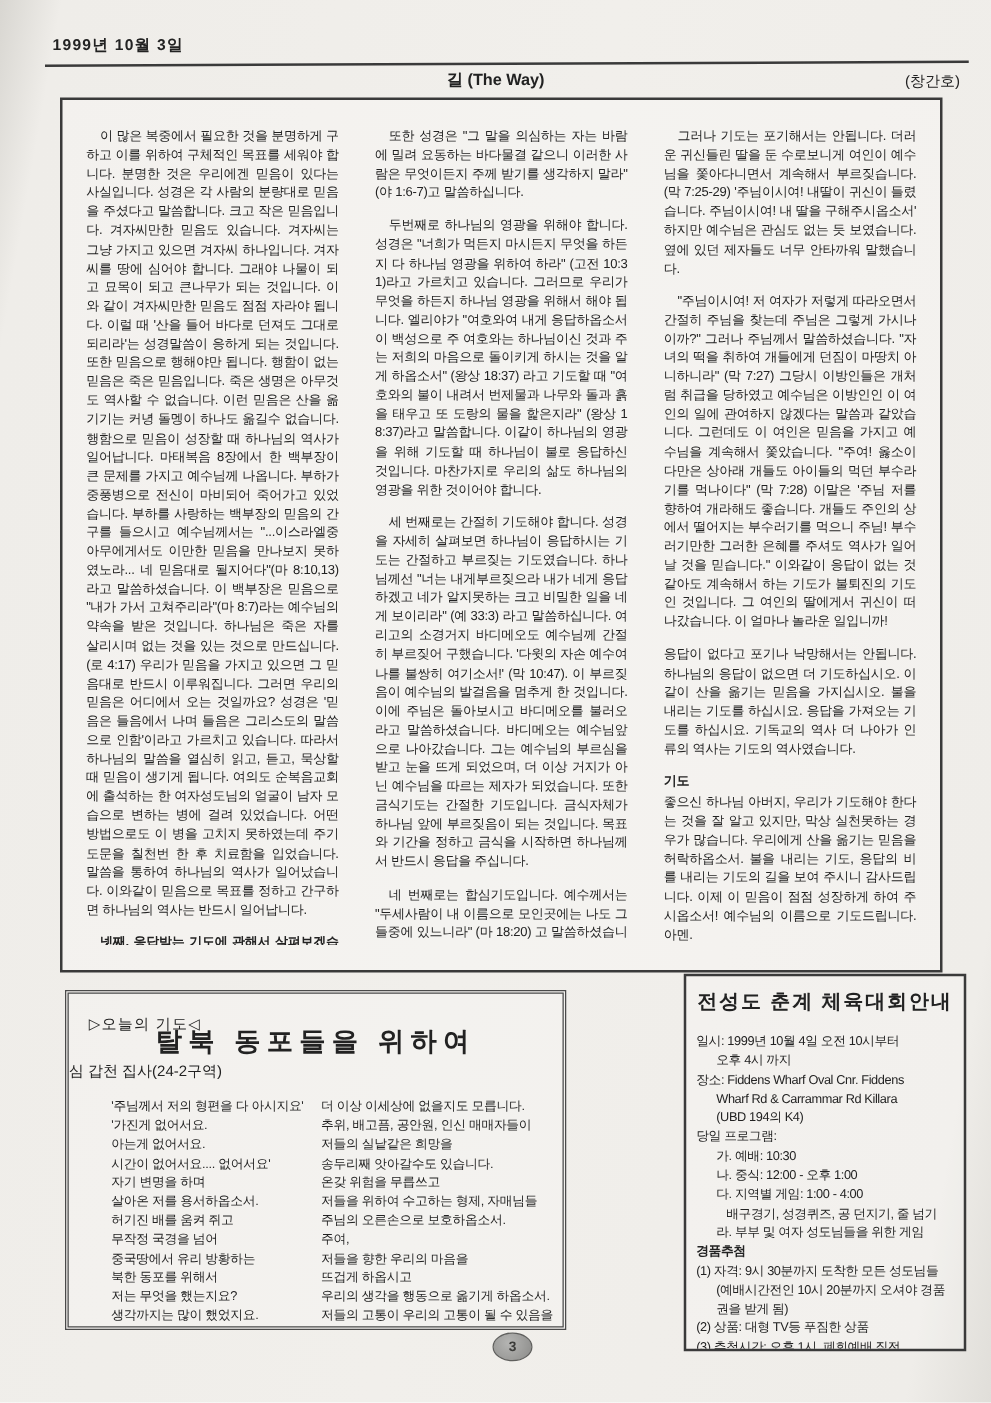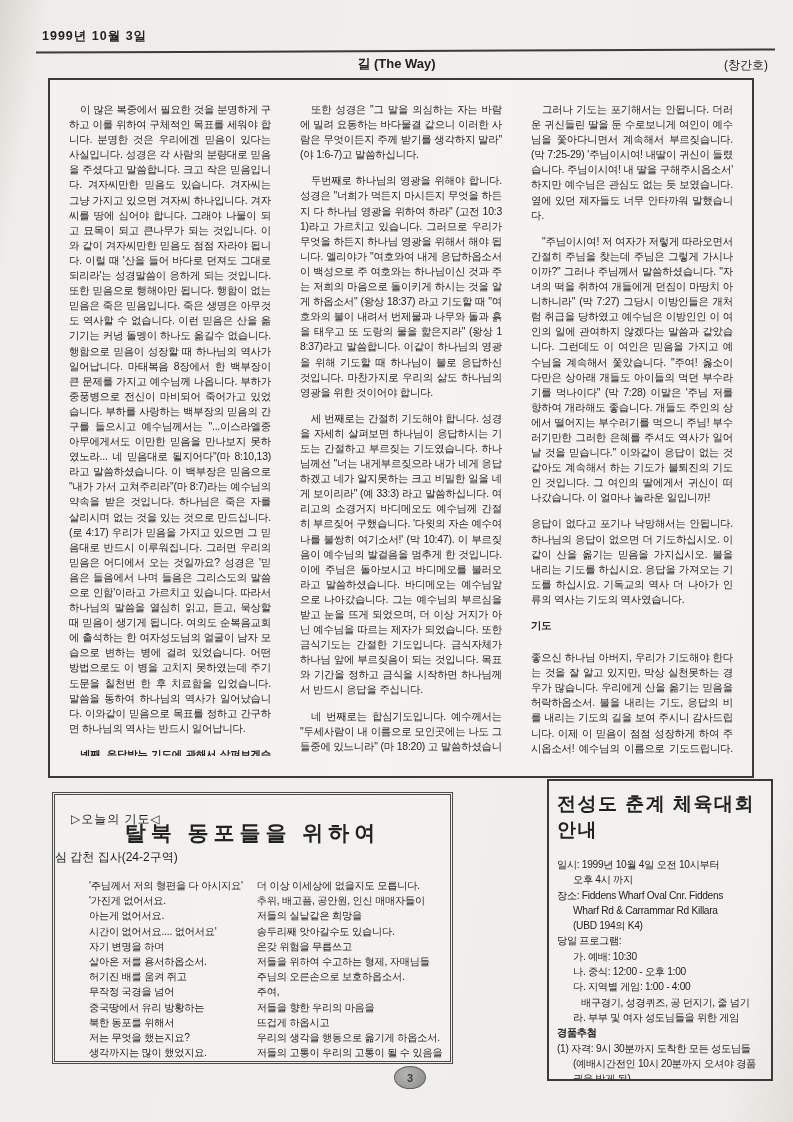--- a/index.html
+++ b/index.html
@@ -21,42 +21,42 @@
   .article-box{
     position:absolute;left:48px;top:78px;width:706px;height:700px;
     border:2px solid #3a3a3a;box-sizing:border-box;
     display:flex;padding:20px 10px;gap:11px;background:rgba(255,255,255,0.25);
   }
   .col{flex:1 1 0;padding:2px 9px;font-size:10.4px;line-height:15.1px;
     letter-spacing:-0.2px;overflow:hidden;text-align:justify;word-break:break-all;}
   .para{margin:0 0 11px;text-indent:11px;}
   .para.bold{font-weight:bold;}
   .para.noindent{text-indent:0;}
-  .para.tight{margin-bottom:17px;}
+  .para.tight{margin-bottom:2px;}
 
   
   .prayer-box{
     position:absolute;left:52px;top:792px;width:401px;height:272px;
     border:3px double #4a4a4a;box-sizing:border-box;background:rgba(255,255,255,0.2);
     overflow:hidden;
   }
   .prayer-kicker{position:absolute;left:16px;top:16px;font-size:12px;letter-spacing:1px;}
   .prayer-title{margin:24px 0 2px;text-align:center;font-size:21px;font-weight:bold;letter-spacing:5px;}
   .prayer-byline{text-align:left;padding-right:64px;font-size:12px;margin-bottom:10px;}
   .prayer-cols{display:flex;padding:2px 26px 0 34px;gap:14px;}
   .prayer-col{flex:1 1 0;font-size:10.2px;line-height:15.2px;letter-spacing:-0.2px;}
   .pr-line{white-space:nowrap;}
 
   
   .ann-box{
     position:absolute;left:547px;top:779px;width:226px;height:302px;
     border:2px solid #3a3a3a;box-sizing:border-box;background:rgba(255,255,255,0.2);
     padding:8px 8px 6px;overflow:hidden;
   }
-  .ann-title{text-align:left;font-size:19px;font-weight:bold;letter-spacing:1.5px;margin:2px 0 14px;}
+  .ann-title{text-align:center;font-size:16px;font-weight:bold;letter-spacing:1.5px;margin:2px 0 14px;}
   .ann-lines{font-size:10.2px;line-height:15.3px;letter-spacing:-0.3px;}
   .ann-line{padding-left:0;}
   .ann-line.ind1{padding-left:16px;}
   .ann-line.ind2{padding-left:24px;}
   .ann-line.bold{font-weight:bold;}
 
   
   .page-badge{
     position:absolute;left:394px;top:1066px;width:30px;height:21px;border-radius:50%;
     background:radial-gradient(circle at 40% 35%,#b5b5b3,#8b8b89);

